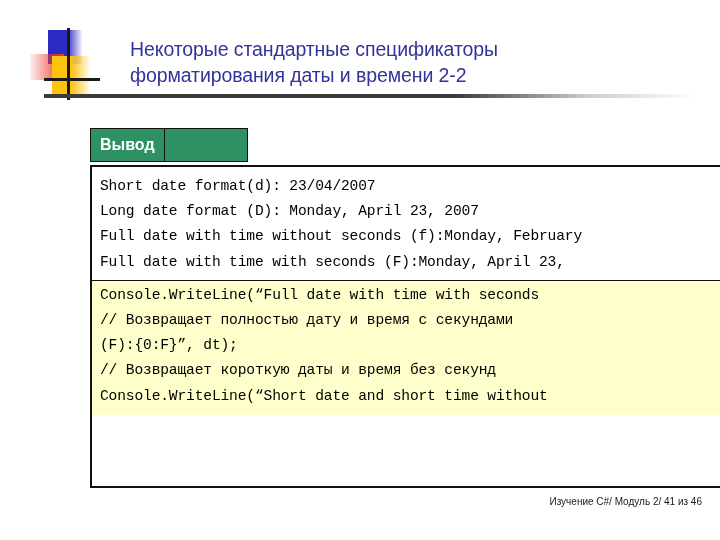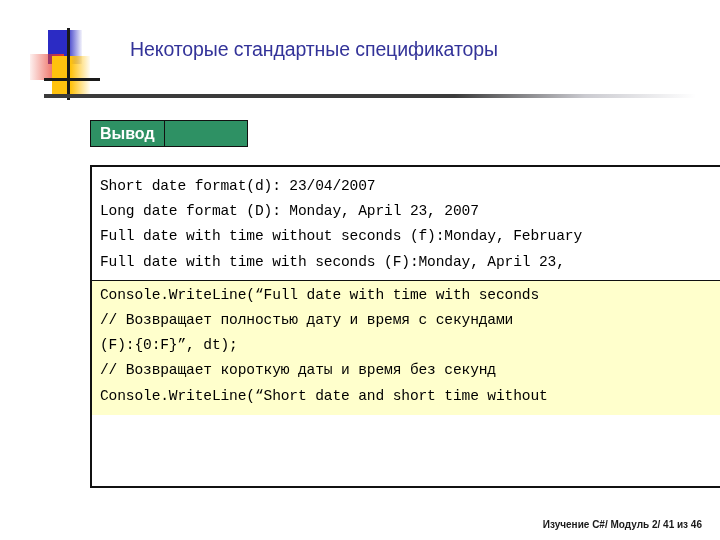--- a/index.html
+++ b/index.html
@@ -82,22 +82,22 @@
     top: 94px;
     width: 652px;
     height: 4px;
     background: linear-gradient(to right, #3b3b3b 0%, #3b3b3b 63%, rgba(160,160,170,0.55) 83%, rgba(255,255,255,0) 100%);
   }
 
   
   #vyvod-bar {
     position: absolute;
     left: 90px;
-    top: 120px;
-    height: 27px;
+    top: 128px;
+    height: 34px;
     display: flex;
     border: 1px solid #111111;
     box-sizing: border-box;
   }
   #vyvod-cell {
     background: #2e9164;
     color: #ffffff;
     font-weight: bold;
     font-size: 16px;
     padding: 0 9px;
@@ -138,40 +138,40 @@
     line-height: 25.2px;
     color: #000000;
     white-space: pre;
     letter-spacing: -0.15px;
   }
 
   
   #footer {
     position: absolute;
     right: 18px;
-    bottom: 10px;
+    bottom: 33px;
     font-size: 10px;
     color: #1a1a1a;
     white-space: nowrap;
-    font-weight: bold;
   }
 </style>
 </head>
 <body>
 
 <div id="logo">
   <div class="sq sq-blue"></div>
   <div class="sq sq-red"></div>
   <div class="sq sq-yellow"></div>
   <div class="sq line-v"></div>
   <div class="sq line-h"></div>
 </div>
 
 <div id="title">
   <span class="tline">Некоторые стандартные спецификаторы</span>
+  <span class="tline">форматирования даты и времени 2-2</span>
 </div>
 <div id="title-rule"></div>
 
 <div id="vyvod-bar">
   <div id="vyvod-cell">Вывод</div>
   <div id="vyvod-spacer"></div>
 </div>
 
 <div id="content-box">
   <div id="output-pane">

